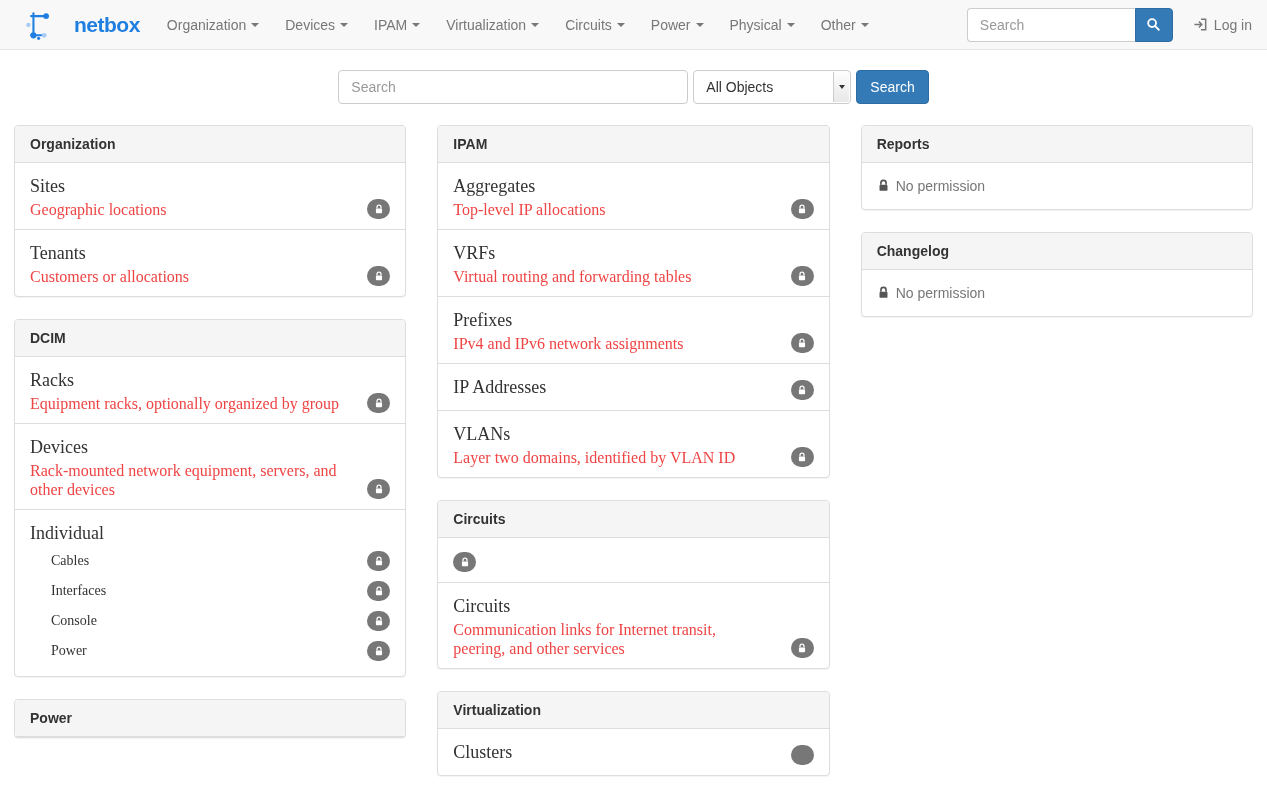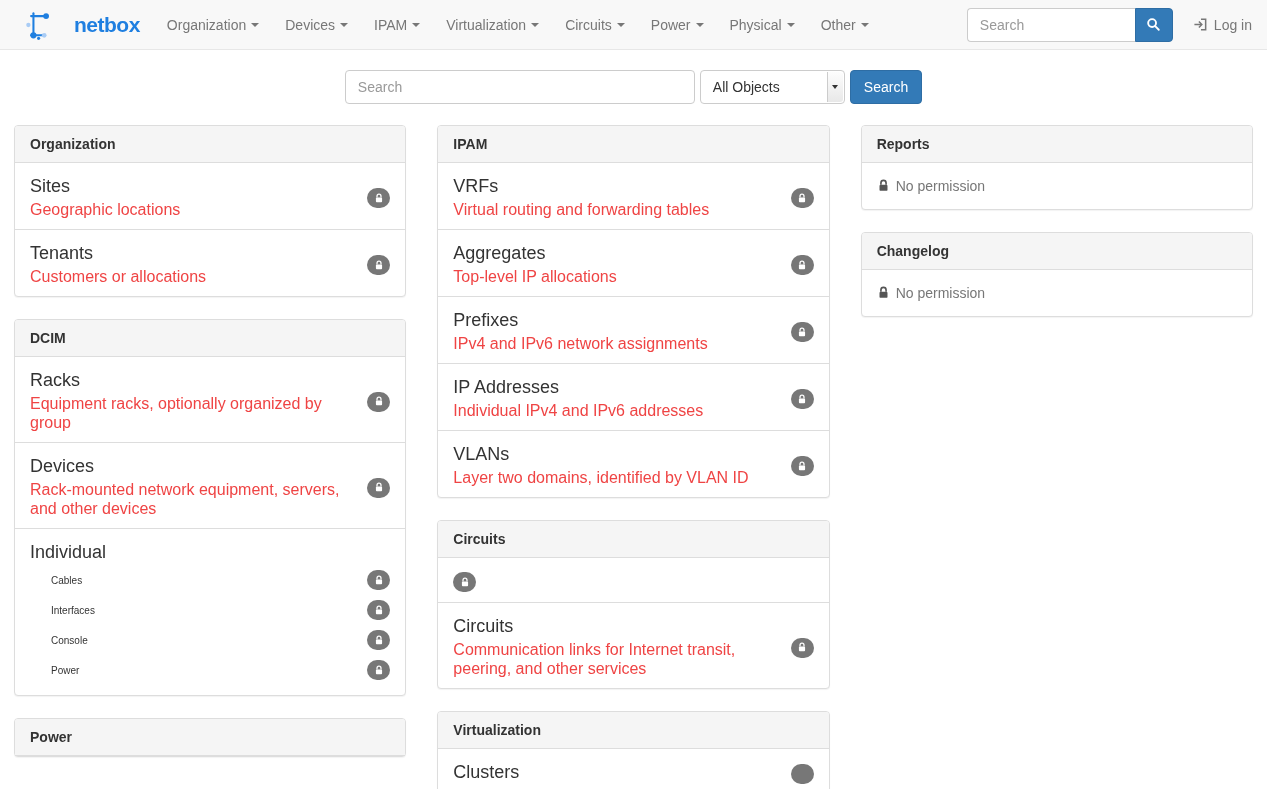--- a/index.html
+++ b/index.html
@@ -43,21 +43,21 @@
   
   .search-row {
     margin-top: 20px; display: flex; justify-content: center; align-items: flex-start; gap: 5px;
   }
   .search-row input {
     width: 350px; height: 34px; border: 1px solid #ccc; border-radius: 4px;
     padding: 6px 12px; font-size: 14px; color: #555; font-family: inherit; outline: none;
   }
   .search-row input::placeholder { color: #999; }
   .fake-select {
-    position: relative; width: 145px; height: 34px; border: 1px solid #ccc; border-radius: 4px;
+    position: relative; width: 158px; height: 34px; border: 1px solid #ccc; border-radius: 4px;
     background: #fff; display: flex; align-items: center; padding: 0 24px 0 12px;
     font-size: 14px; color: #333; cursor: pointer;
   }
   .fake-select .select-btn {
     position: absolute; right: 1px; top: 1px; bottom: 1px; width: 16px;
     border-left: 1px solid #ccc; background: linear-gradient(#fdfdfd, #e8e8e8);
     display: flex; align-items: center; justify-content: center; border-radius: 0 3px 3px 0;
   }
   .select-caret {
     width: 0; height: 0; border-top: 4px solid #333;
@@ -74,34 +74,34 @@
     display: grid; grid-template-columns: repeat(3, 1fr); gap: 0 31px; align-items: start;
   }
   .panel {
     border: 1px solid #ddd; border-radius: 4px; background: #fff;
     box-shadow: 0 1px 1px rgba(0,0,0,0.05); margin-bottom: 22px;
   }
   .panel-heading {
     background: #f5f5f5; border-bottom: 1px solid #ddd; border-radius: 3px 3px 0 0;
     padding: 10px 15px; font-weight: bold; font-size: 14px; color: #333;
   }
-  .list-item { padding: 10px 15px; display: flex; justify-content: space-between; align-items: center; }
+  .list-item { padding: 10px 15px; display: flex; justify-content: space-between; align-items: flex-end; font-family: Liberation Serif, serif; }
   .list-item + .list-item { border-top: 1px solid #ddd; }
   .item-main { flex: 1 1 auto; min-width: 0; }
   .item-title { font-size: 18px; line-height: 26px; color: #333; display: inline-block; cursor: pointer; }
   .item-desc { font-size: 16px; line-height: 19px; color: #ef4444; margin-top: 1px; padding-right: 20px; }
   .lock-badge {
     flex: none; width: 23px; height: 20px; border-radius: 10px; background: #777;
     display: inline-flex; align-items: center; justify-content: center; margin-top: 4px;
   }
   .subitem {
     display: flex; justify-content: space-between; align-items: center;
     padding: 5px 0 5px 21px; height: 30px;
   }
-  .subitem a { font-size: 10px; color: #333; cursor: pointer; }
+  .subitem a { font-size: 14px; color: #333; cursor: pointer; }
   .subitem .lock-badge { margin-top: 0; }
   .no-permission {
     padding: 15px; color: #777; font-size: 14px; display: flex; align-items: center; gap: 6px; text-align: center;
   }
 </style>
 </head>
 <body>
 
 <nav class="navbar">
   <a class="brand">
@@ -305,54 +305,54 @@
         </div>
       </div>
       <div class="panel">
         <div class="panel-heading">Power</div>
       </div>
     </div>
   <div class="col" id="col-1">
       <div class="panel">
         <div class="panel-heading">IPAM</div>
         <div class="list-item">
+          <div class="item-main"><a class="item-title">Aggregates</a><div class="item-desc">Top-level IP allocations</div></div>
+          <span class="lock-badge">
+            <span style="display: inline-flex;">
+              <svg width="10" height="11" viewBox="0 0 12 13">
+                <path d="M3.6 5.4 V3.7 a2.4 2.4 0 0 1 4.8 0 V5.4" fill="none" stroke="#fff" stroke-width="1.5"></path>
+                <rect x="2.3" y="5.4" width="7.4" height="5.6" rx="1.1" fill="#fff"></rect>
+              </svg>
+            </span>
+          </span>
+        </div>
+        <div class="list-item">
           <div class="item-main"><a class="item-title">VRFs</a><div class="item-desc">Virtual routing and forwarding tables</div></div>
           <span class="lock-badge">
             <span style="display: inline-flex;">
               <svg width="10" height="11" viewBox="0 0 12 13">
                 <path d="M3.6 5.4 V3.7 a2.4 2.4 0 0 1 4.8 0 V5.4" fill="none" stroke="#fff" stroke-width="1.5"></path>
                 <rect x="2.3" y="5.4" width="7.4" height="5.6" rx="1.1" fill="#fff"></rect>
               </svg>
             </span>
           </span>
         </div>
         <div class="list-item">
-          <div class="item-main"><a class="item-title">Aggregates</a><div class="item-desc">Top-level IP allocations</div></div>
-          <span class="lock-badge">
-            <span style="display: inline-flex;">
-              <svg width="10" height="11" viewBox="0 0 12 13">
-                <path d="M3.6 5.4 V3.7 a2.4 2.4 0 0 1 4.8 0 V5.4" fill="none" stroke="#fff" stroke-width="1.5"></path>
-                <rect x="2.3" y="5.4" width="7.4" height="5.6" rx="1.1" fill="#fff"></rect>
-              </svg>
-            </span>
-          </span>
-        </div>
-        <div class="list-item">
           <div class="item-main"><a class="item-title">Prefixes</a><div class="item-desc">IPv4 and IPv6 network assignments</div></div>
           <span class="lock-badge">
             <span style="display: inline-flex;">
               <svg width="10" height="11" viewBox="0 0 12 13">
                 <path d="M3.6 5.4 V3.7 a2.4 2.4 0 0 1 4.8 0 V5.4" fill="none" stroke="#fff" stroke-width="1.5"></path>
                 <rect x="2.3" y="5.4" width="7.4" height="5.6" rx="1.1" fill="#fff"></rect>
               </svg>
             </span>
           </span>
         </div>
         <div class="list-item">
-          <div class="item-main"><a class="item-title">IP Addresses</a><div class="item-desc">Individual IPv4 and IPv6 addresses</div></div>
+          <div class="item-main"><a class="item-title">IP Addresses</a></div>
           <span class="lock-badge">
             <span style="display: inline-flex;">
               <svg width="10" height="11" viewBox="0 0 12 13">
                 <path d="M3.6 5.4 V3.7 a2.4 2.4 0 0 1 4.8 0 V5.4" fill="none" stroke="#fff" stroke-width="1.5"></path>
                 <rect x="2.3" y="5.4" width="7.4" height="5.6" rx="1.1" fill="#fff"></rect>
               </svg>
             </span>
           </span>
         </div>
         <div class="list-item">

